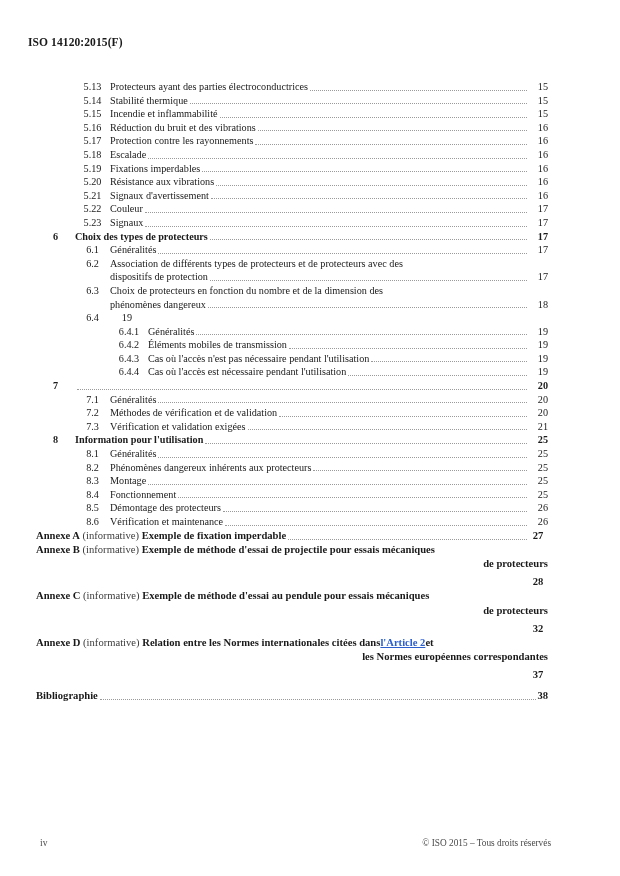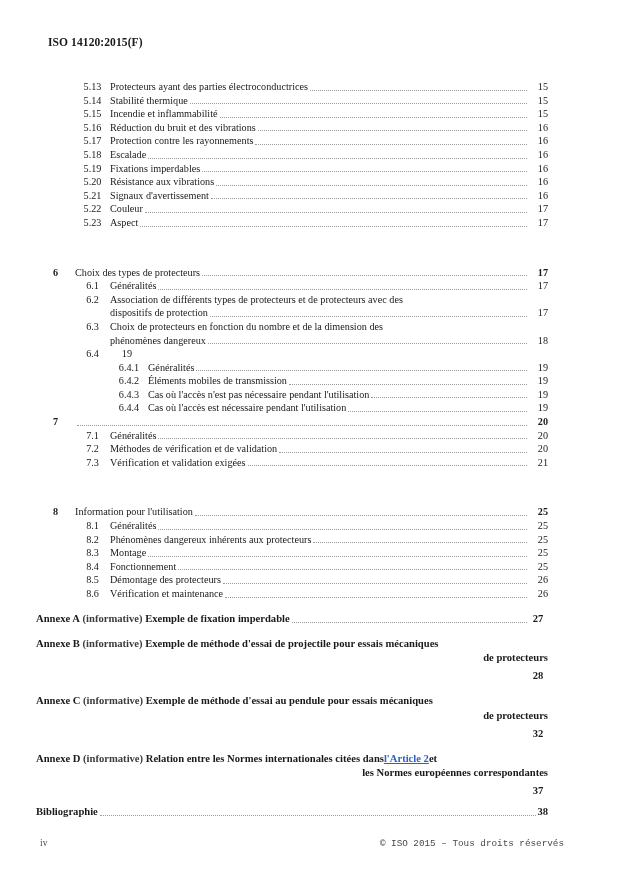--- a/index.html
+++ b/index.html
@@ -16,21 +16,21 @@
     overflow: hidden;
   }
 
   .page {
     position: absolute;
     inset: 0;
   }
 
   .header {
     position: absolute;
-    left: 48px;
+    left: 28px;
     top: 36px;
     font-size: 11.5px;
     font-weight: bold;
     letter-spacing: 0.1px;
   }
 
   .toc {
     position: absolute;
     left: 36px;
     top: 80px;
@@ -53,21 +53,21 @@
     flex: 0 0 auto;
     text-align: center;
   }
   .row.lvl1 .num { width: 39px; font-weight: bold; }
   .row.lvl2 .num { width: 35px; }
   .row.lvl3 .num { width: 38px; }
 
   .ttl {
     flex: 0 0 auto;
   }
-  .row.lvl1 .ttl { font-weight: normal; margin-top: 36px; }
+  .row.lvl1 .ttl { font-weight: bold; }
 
   .leader {
     flex: 1 1 auto;
     position: relative;
     margin: 0 1px 3px 2px;
     height: 1px;
     overflow: hidden;
   }
   .leader::after {
     content: "";
@@ -87,30 +87,29 @@
   
   .row.cont .num { visibility: hidden; }
 
   
   .row.tight .leader { margin: 0; flex: 0 0 2px; }
 
   
   .annex {
     font-size: 10.6px;
     line-height: 14.2px;
-    margin-top: 11px;
     display: flex;
     flex-wrap: wrap;
     align-items: flex-end;
   }
   .annex .atext {
     font-weight: bold;
   }
   .annex .ainfo {
-    font-weight: bold;
+    font-weight: normal;
     color: #3b3b3b;
   }
   .annex .aline1 {
     display: flex;
     align-items: flex-end;
     width: 100%;
   }
   .annex .aline2 {
     display: flex;
     align-items: flex-end;
@@ -145,25 +144,24 @@
 
   .footer-left {
     position: absolute;
     left: 40px;
     top: 838px;
     font-size: 9.5px;
     color: #4a4a4a;
   }
   .footer-right {
     position: absolute;
-    right: 56px;
+    right: 69px;
     top: 838px;
     font-size: 9.3px;
     color: #4a4a4a;
-    font-family: Liberation Mono, monospace;
   }
 </style>
 </head>
 <body>
 
 <div class="page">
 
   <div class="header">ISO 14120:2015(F)</div>
 
   <div class="toc">
@@ -223,21 +221,21 @@
           <span class="pg">16</span>
         </div>
         <div class="row lvl2">
           <span class="num">5.22</span>
           <span class="ttl">Couleur</span>
           <span class="leader"></span>
           <span class="pg">17</span>
         </div>
         <div class="row lvl2">
           <span class="num">5.23</span>
-          <span class="ttl">Aspect</span>
+          <span class="ttl">Signaux</span>
           <span class="leader"></span>
           <span class="pg">17</span>
         </div>
         <div class="row lvl1">
           <span class="num">6</span>
           <span class="ttl">Choix des types de protecteurs</span>
           <span class="leader"></span>
           <span class="pg">17</span>
         </div>
         <div class="row lvl2">

